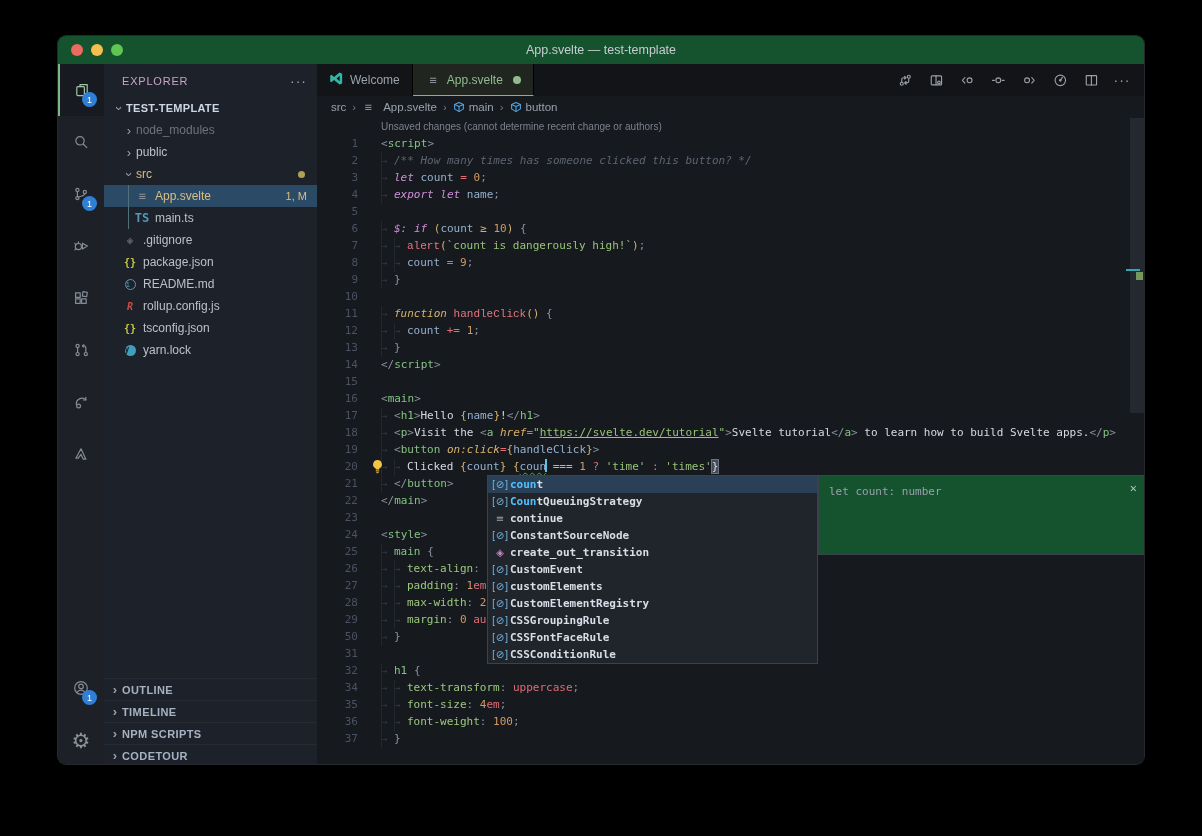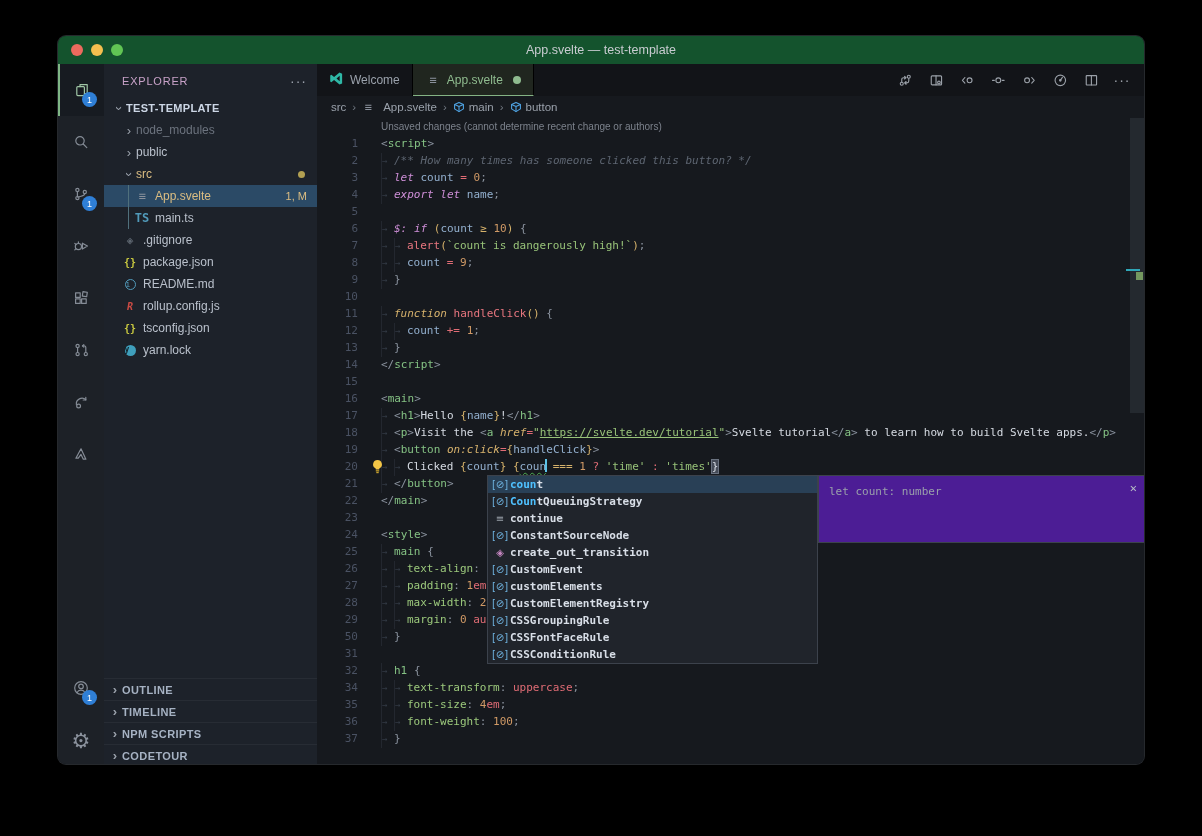--- a/index.html
+++ b/index.html
@@ -68,40 +68,40 @@
     font-family:"DejaVu Sans Mono",monospace;font-size:11px;line-height:17px;}
   .codelens{height:17px;padding-left:64px;font-family:"Liberation Sans",sans-serif;font-size:10px;
     color:#7c828c;display:flex;align-items:center;}
   .line{height:17px;display:flex;white-space:pre;}
   .ln{width:41px;text-align:right;color:#4a5263;flex:none;}
   .code{margin-left:23px;position:relative;}
   .tk-tab{display:inline-block;width:13px;color:#333a45;font-size:9px;border-left:1px solid #23272f;}
   .tk-tag{color:#85c284;} .tk-pun{color:#8a929e;} .tk-txt{color:#d6dbe3;}
   .tk-kw{color:#cf8fd8;font-style:italic;} .tk-st{color:#d8b36d;font-style:italic;}
   .tk-var{color:#93b0cf;} .tk-op{color:#e06c75;} .tk-op2{color:#d6b26b;}
-  .tk-num{color:#d19a66;} .tk-str{color:#98c379;} .tk-fnc{color:#e8767f;}
+  .tk-num{color:#d19a66;} .tk-str{color:#98c379;} .tk-fnc{color:#e8767f;font-family:Liberation Mono, monospace;}
   .tk-cmt{color:#5d6571;font-style:italic;} .tk-brk{color:#d6b26b;}
   .tk-lnk{color:#98c379;text-decoration:underline;}
   .tk-prop{color:#9cc97c;} .tk-val{color:#e06c75;} .tk-unit{color:#e06c75;}
   .tk-sqw{color:#93b0cf;text-decoration:underline wavy #4ead51 1px;text-underline-offset:2px;}
   .tk-hlb{color:#d7dce4;background:#454b57;outline:1px solid #6a7280;}
   .tk-cur{display:inline-block;width:2px;height:13px;background:#5cc2e8;vertical-align:-2px;margin:0 -1px;}
   .tk-sw{display:inline-block;width:9px;height:9px;background:#ff3e00;margin-right:4px;outline:1px solid #8a929e;}
   .bulb{position:absolute;left:54px;width:14px;height:15px;}
   
   .suggest{position:absolute;left:170px;top:357px;width:331px;background:#20242b;border:1px solid #3c424c;z-index:5;}
   .sg-row{height:17px;display:flex;align-items:center;font-size:11px;color:#d8dee7;
     font-family:"DejaVu Sans Mono",monospace;padding-left:2px;}
   .sg-row.sel{background:#294056;}
   .sg-icon{width:20px;text-align:center;font-size:10px;flex:none;font-family:"DejaVu Sans",sans-serif;}
   .sg-icon.variable{color:#6fb3e0;} .sg-icon.module{color:#c586c0;} .sg-icon.keyword{color:#9aa1ab;}
   .sg-match{color:#4fc1ff;font-weight:bold;}
   .sg-label{font-weight:bold;}
   
-  .docs{position:absolute;left:501px;top:357px;width:328px;height:68px;background:#4c1d95;
+  .docs{position:absolute;left:501px;top:357px;width:328px;height:80px;background:#14532d;
     border:1px solid #3c424c;z-index:4;padding:7px 10px;}
   .docs-sig{font-family:"DejaVu Sans Mono",monospace;font-size:11px;color:#9aa1ab;}
   .docs-desc{margin-top:14px;font-size:11.5px;color:#cdd9ee;}
   .docs-close{position:absolute;top:4px;right:8px;color:#b6bcc6;font-size:12px;cursor:default;}
   
   .vscroll{position:absolute;right:0;top:0;width:14px;height:295px;background:rgba(130,140,155,.14);}
   .ovr-teal{position:absolute;right:4px;top:151px;width:14px;height:2px;background:#2fa7b8;}
   .ovr-green{position:absolute;right:1px;top:154px;width:7px;height:8px;background:#74985f;}
 </style>
 </head>

